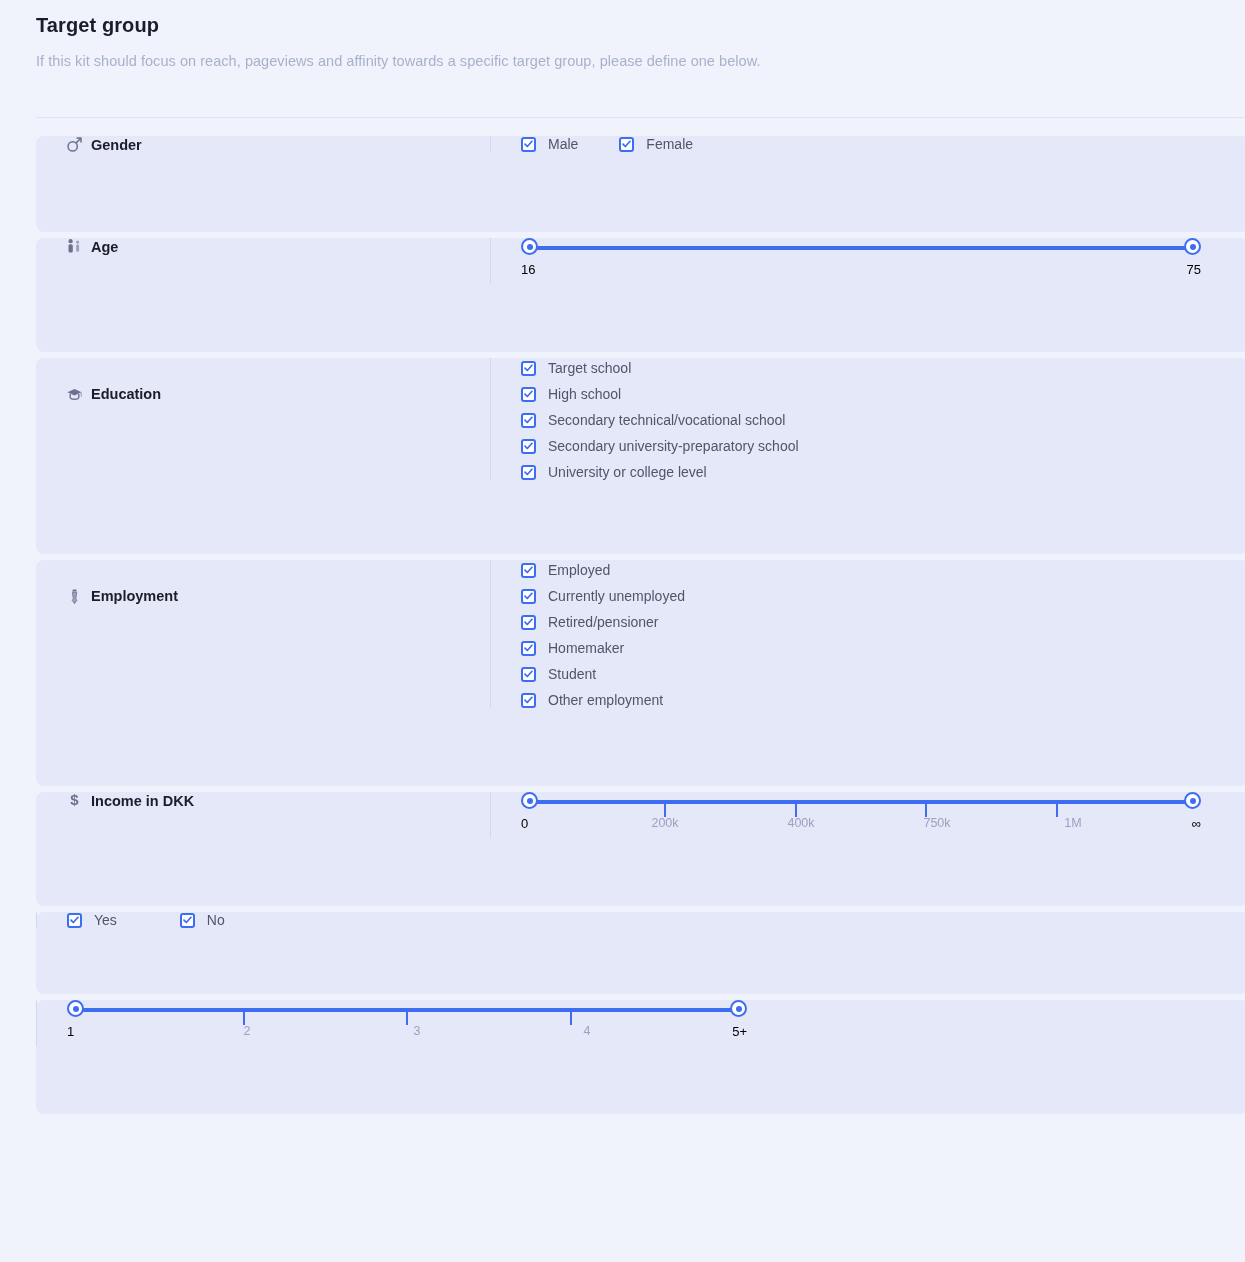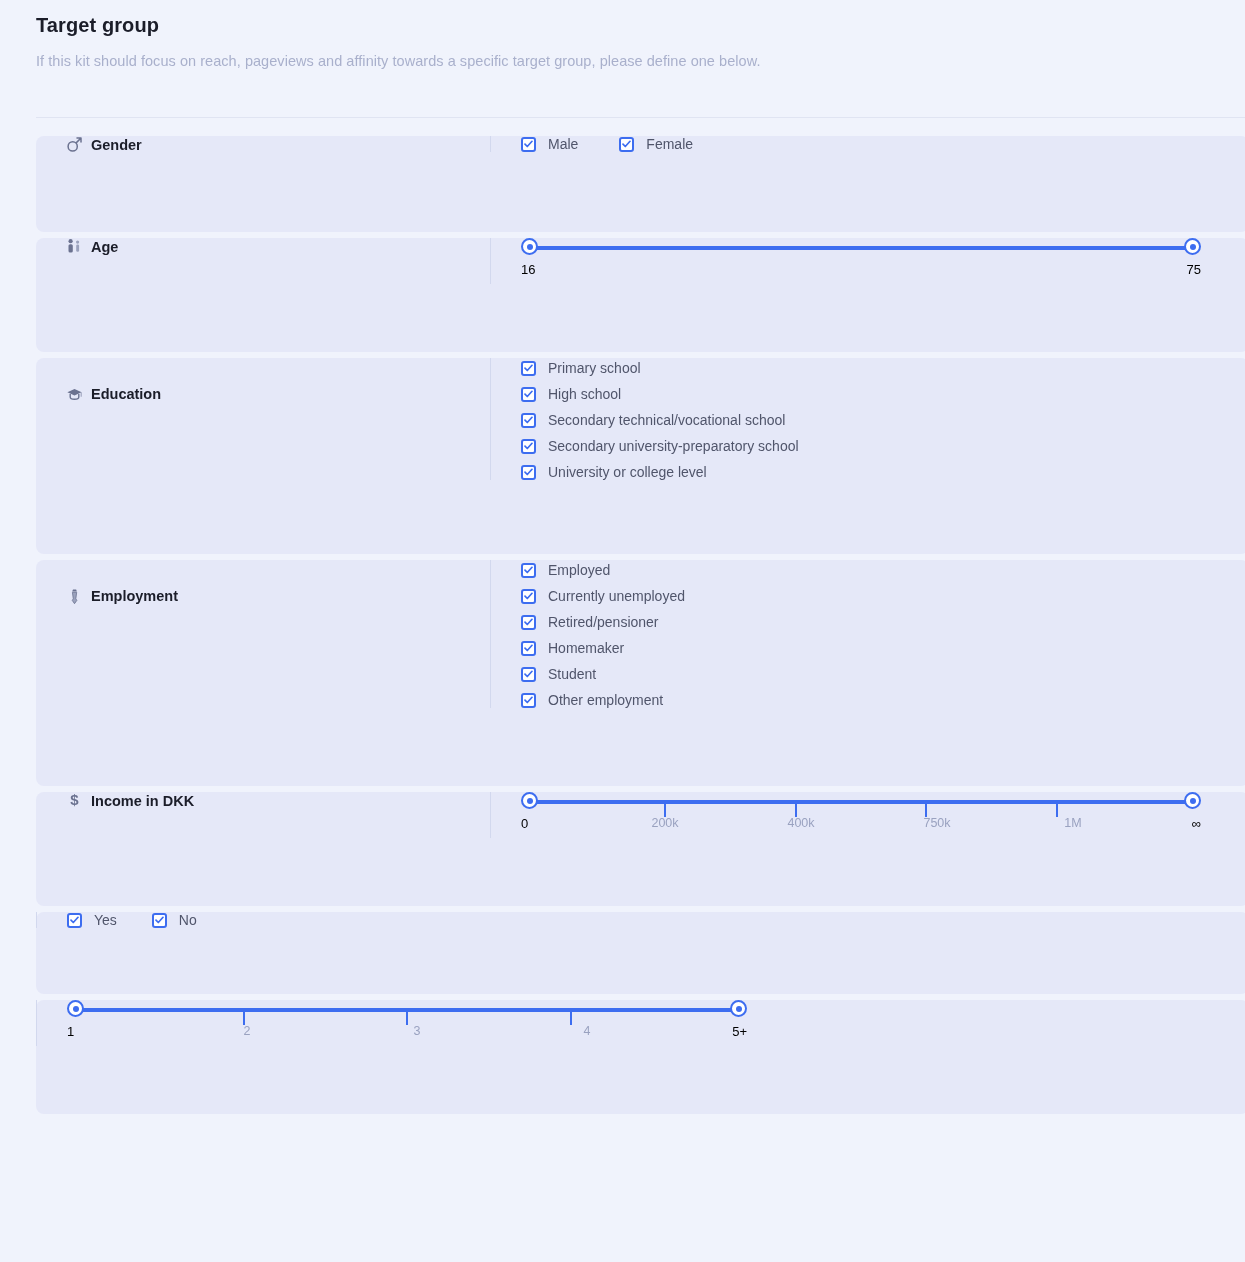--- a/index.html
+++ b/index.html
@@ -212,21 +212,21 @@
         <span class="row-label">Education</span>
       </div>
       <div class="row-right col">
         <div class="cb-stack">
           <label class="cb">
             <span class="cb-box">
                 <svg width="9" height="8" viewBox="0 0 9 8">
                   <path d="M1 4.1l2.3 2.4L8 1.3" fill="none" stroke="#3d6df0" stroke-width="1.7" stroke-linecap="round" stroke-linejoin="round"></path>
                 </svg>
               </span>
-            <span class="cb-text">Primary school</span>
+            <span class="cb-text">Target school</span>
           </label>
           <label class="cb">
             <span class="cb-box">
                 <svg width="9" height="8" viewBox="0 0 9 8">
                   <path d="M1 4.1l2.3 2.4L8 1.3" fill="none" stroke="#3d6df0" stroke-width="1.7" stroke-linecap="round" stroke-linejoin="round"></path>
                 </svg>
               </span>
             <span class="cb-text">High school</span>
           </label>
           <label class="cb">
@@ -345,21 +345,21 @@
           <div class="slider-label mid" style="left:calc(13px + 20% - 5px)">200k</div>
           <div class="slider-label mid" style="left:calc(13px + 40% - 5px)">400k</div>
           <div class="slider-label mid" style="left:calc(13px + 60% - 5px)">750k</div>
           <div class="slider-label mid" style="left:calc(13px + 80% - 5px)">1M</div>
         </div>
       </div>
     </div>
 
     <div class="row h-children">
       <div class="row-right">
-        <div class="cb-inline" style="gap:35px">
+        <div class="cb-inline" style="gap:63px">
           <label class="cb">
             <span class="cb-box">
                 <svg width="9" height="8" viewBox="0 0 9 8">
                   <path d="M1 4.1l2.3 2.4L8 1.3" fill="none" stroke="#3d6df0" stroke-width="1.7" stroke-linecap="round" stroke-linejoin="round"></path>
                 </svg>
               </span>
             <span class="cb-text">Yes</span>
           </label>
           <label class="cb">
             <span class="cb-box">

